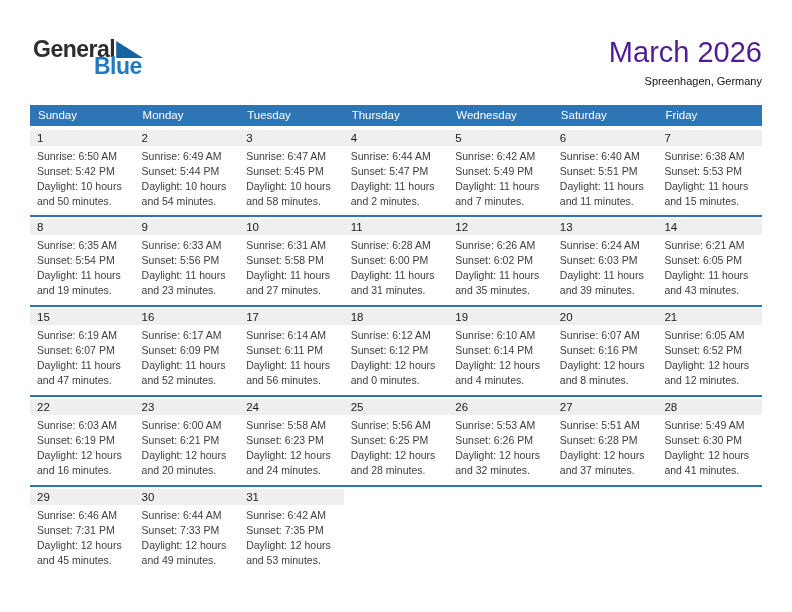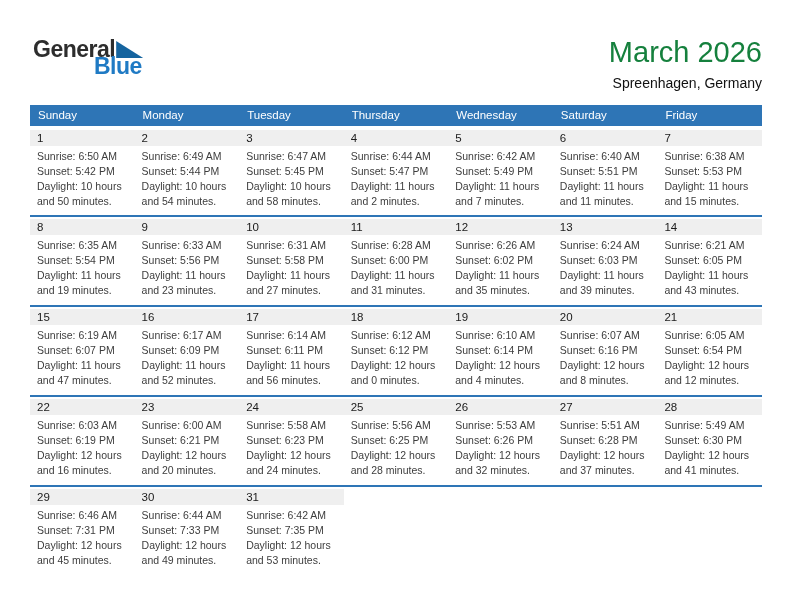--- a/index.html
+++ b/index.html
@@ -25,22 +25,22 @@
     background: #15649f;
     clip-path: polygon(0 0, 100% 100%, 0 100%);
   }
   .logo-blue {
     font-size: 23px; font-weight: 600; color: #1f7ac4; letter-spacing: -0.5px;
     margin-left: 61px; margin-top: -6px; line-height: 24px;
   }
 
   
   .titles { position: absolute; right: 30px; top: 36px; text-align: right; }
-  .month-title { font-size: 29px; color: #15803d; font-weight: 400; line-height: 32px; }
-  .location-subtitle { font-size: 14px; color: #111111; font-weight: 400; margin-top: 7px; }
+  .month-title { font-size: 29px; color: #4c1d95; font-weight: 400; line-height: 32px; }
+  .location-subtitle { font-size: 11px; color: #111111; font-weight: 400; margin-top: 7px; }
 
   
   .calendar { position: absolute; left: 30px; top: 105px; width: 732px; }
   .weekday-header {
     display: grid; grid-template-columns: repeat(7, 1fr);
     background: #2e75b6; height: 21px; margin-bottom: 2px;
   }
   .weekday-cell {
     color: #ffffff; font-size: 11.5px; line-height: 21px; padding-left: 8px;
     white-space: nowrap; overflow: hidden;
@@ -273,21 +273,21 @@
               <div class="cell-line">Sunrise: 6:07 AM</div>
               <div class="cell-line">Sunset: 6:16 PM</div>
               <div class="cell-line">Daylight: 12 hours</div>
               <div class="cell-line">and 8 minutes.</div>
             </div>
           </div>
           <div class="day-cell">
             <div class="day-number">21</div>
             <div class="cell-lines">
               <div class="cell-line">Sunrise: 6:05 AM</div>
-              <div class="cell-line">Sunset: 6:54 PM</div>
+              <div class="cell-line">Sunset: 6:52 PM</div>
               <div class="cell-line">Daylight: 12 hours</div>
               <div class="cell-line">and 12 minutes.</div>
             </div>
           </div>
         </div>
         <div class="week-row">
           <div class="day-cell">
             <div class="day-number">22</div>
             <div class="cell-lines">
               <div class="cell-line">Sunrise: 6:03 AM</div>

